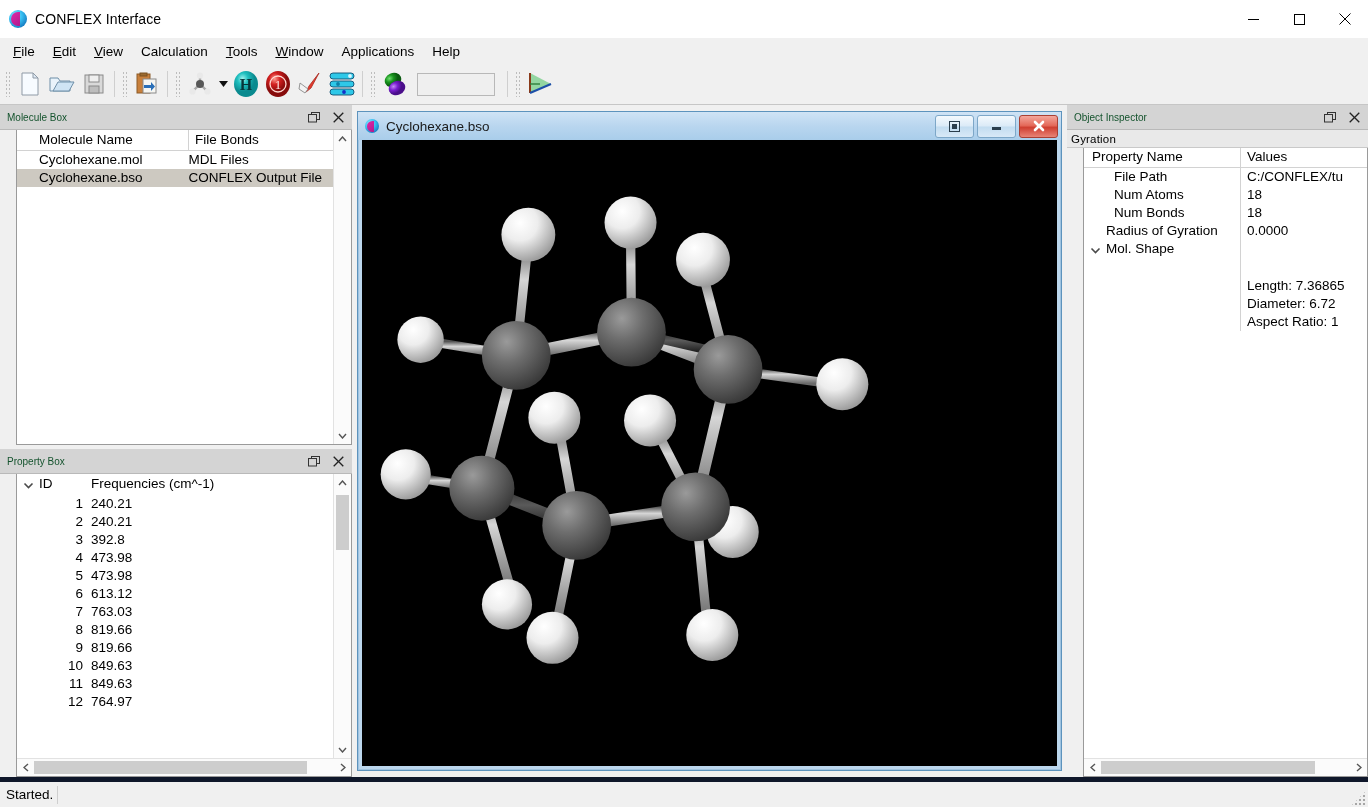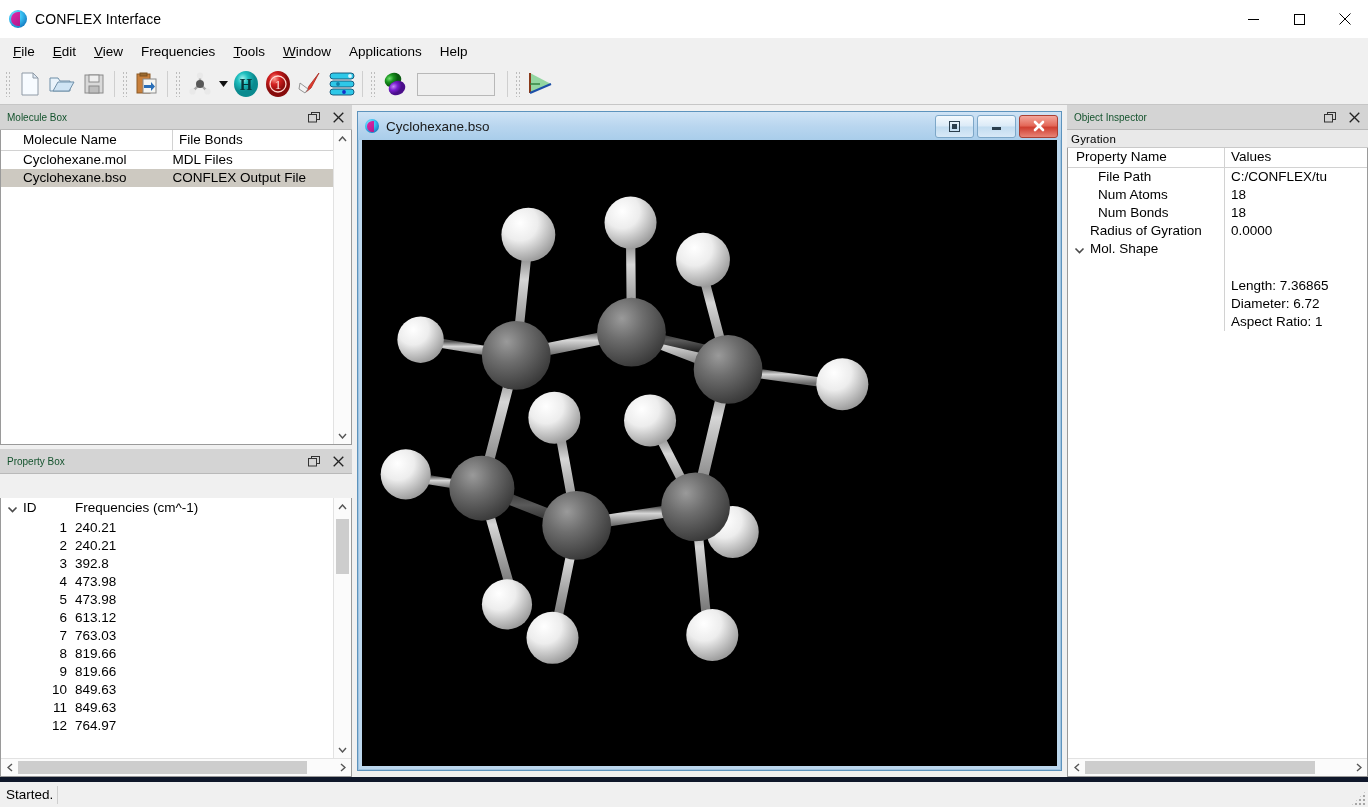--- a/index.html
+++ b/index.html
@@ -166,20 +166,21 @@
   .panel-body {
     flex: 1 1 auto;
     background: #fff;
     border: 1px solid #9a9a9a;
     border-top: none;
     display: flex;
     flex-direction: column;
     min-height: 0;
     position: relative;
     overflow: hidden;
+    margin-left: 16px;
   }
   .panel-inner {
     flex: 1 1 auto;
     display: flex;
     min-height: 0;
   }
   .list-region {
     flex: 1 1 auto;
     min-width: 0;
     overflow: hidden;
@@ -420,21 +421,21 @@
             <line x1="11.5" y1="0.5" x2="0.5" y2="11.5" stroke="#000" stroke-width="1"></line>
           </svg>
       </div>
     </div>
   </div>
 
   <div class="menubar">
     <div class="menu-item"><u>F</u><span>ile</span></div>
     <div class="menu-item"><u>E</u>dit</div>
     <div class="menu-item"><u>V</u>iew</div>
-    <div class="menu-item">Frequencies</div>
+    <div class="menu-item">Calculation</div>
     <div class="menu-item"><u>T</u>ools</div>
     <div class="menu-item"><u>W</u>indow</div>
     <div class="menu-item">Applications</div>
     <div class="menu-item">Help</div>
   </div>
 
   <div class="toolbar">
     <div class="tb-grip"></div>
 
     <div class="tb-btn">
@@ -625,21 +626,21 @@
                     <polyline points="1,1 4.5,5 8,1" fill="none" stroke="#555" stroke-width="1.4"></polyline>
                   </svg>
               </div>
             </div>
           </div>
         </div>
       </div>
 
       <div class="dock-splitter"></div>
 
-      <div class="dock-panel" style="flex:1 1 auto;gap:24px;">
+      <div class="dock-panel" style="flex:1 1 auto;">
         <div class="dock-header">
           <div class="dock-title">Property Box</div>
           <div class="dock-btn">
             <svg width="12" height="11" viewBox="0 0 12 11">
               <rect x="3.5" y="0.5" width="8" height="7" fill="none" stroke="#333"></rect>
               <rect x="0.5" y="2.5" width="8" height="7.5" fill="#d4d4d4" stroke="#333"></rect>
             </svg>
           </div>
           <div class="dock-btn">
             <svg width="11" height="11" viewBox="0 0 11 11">

